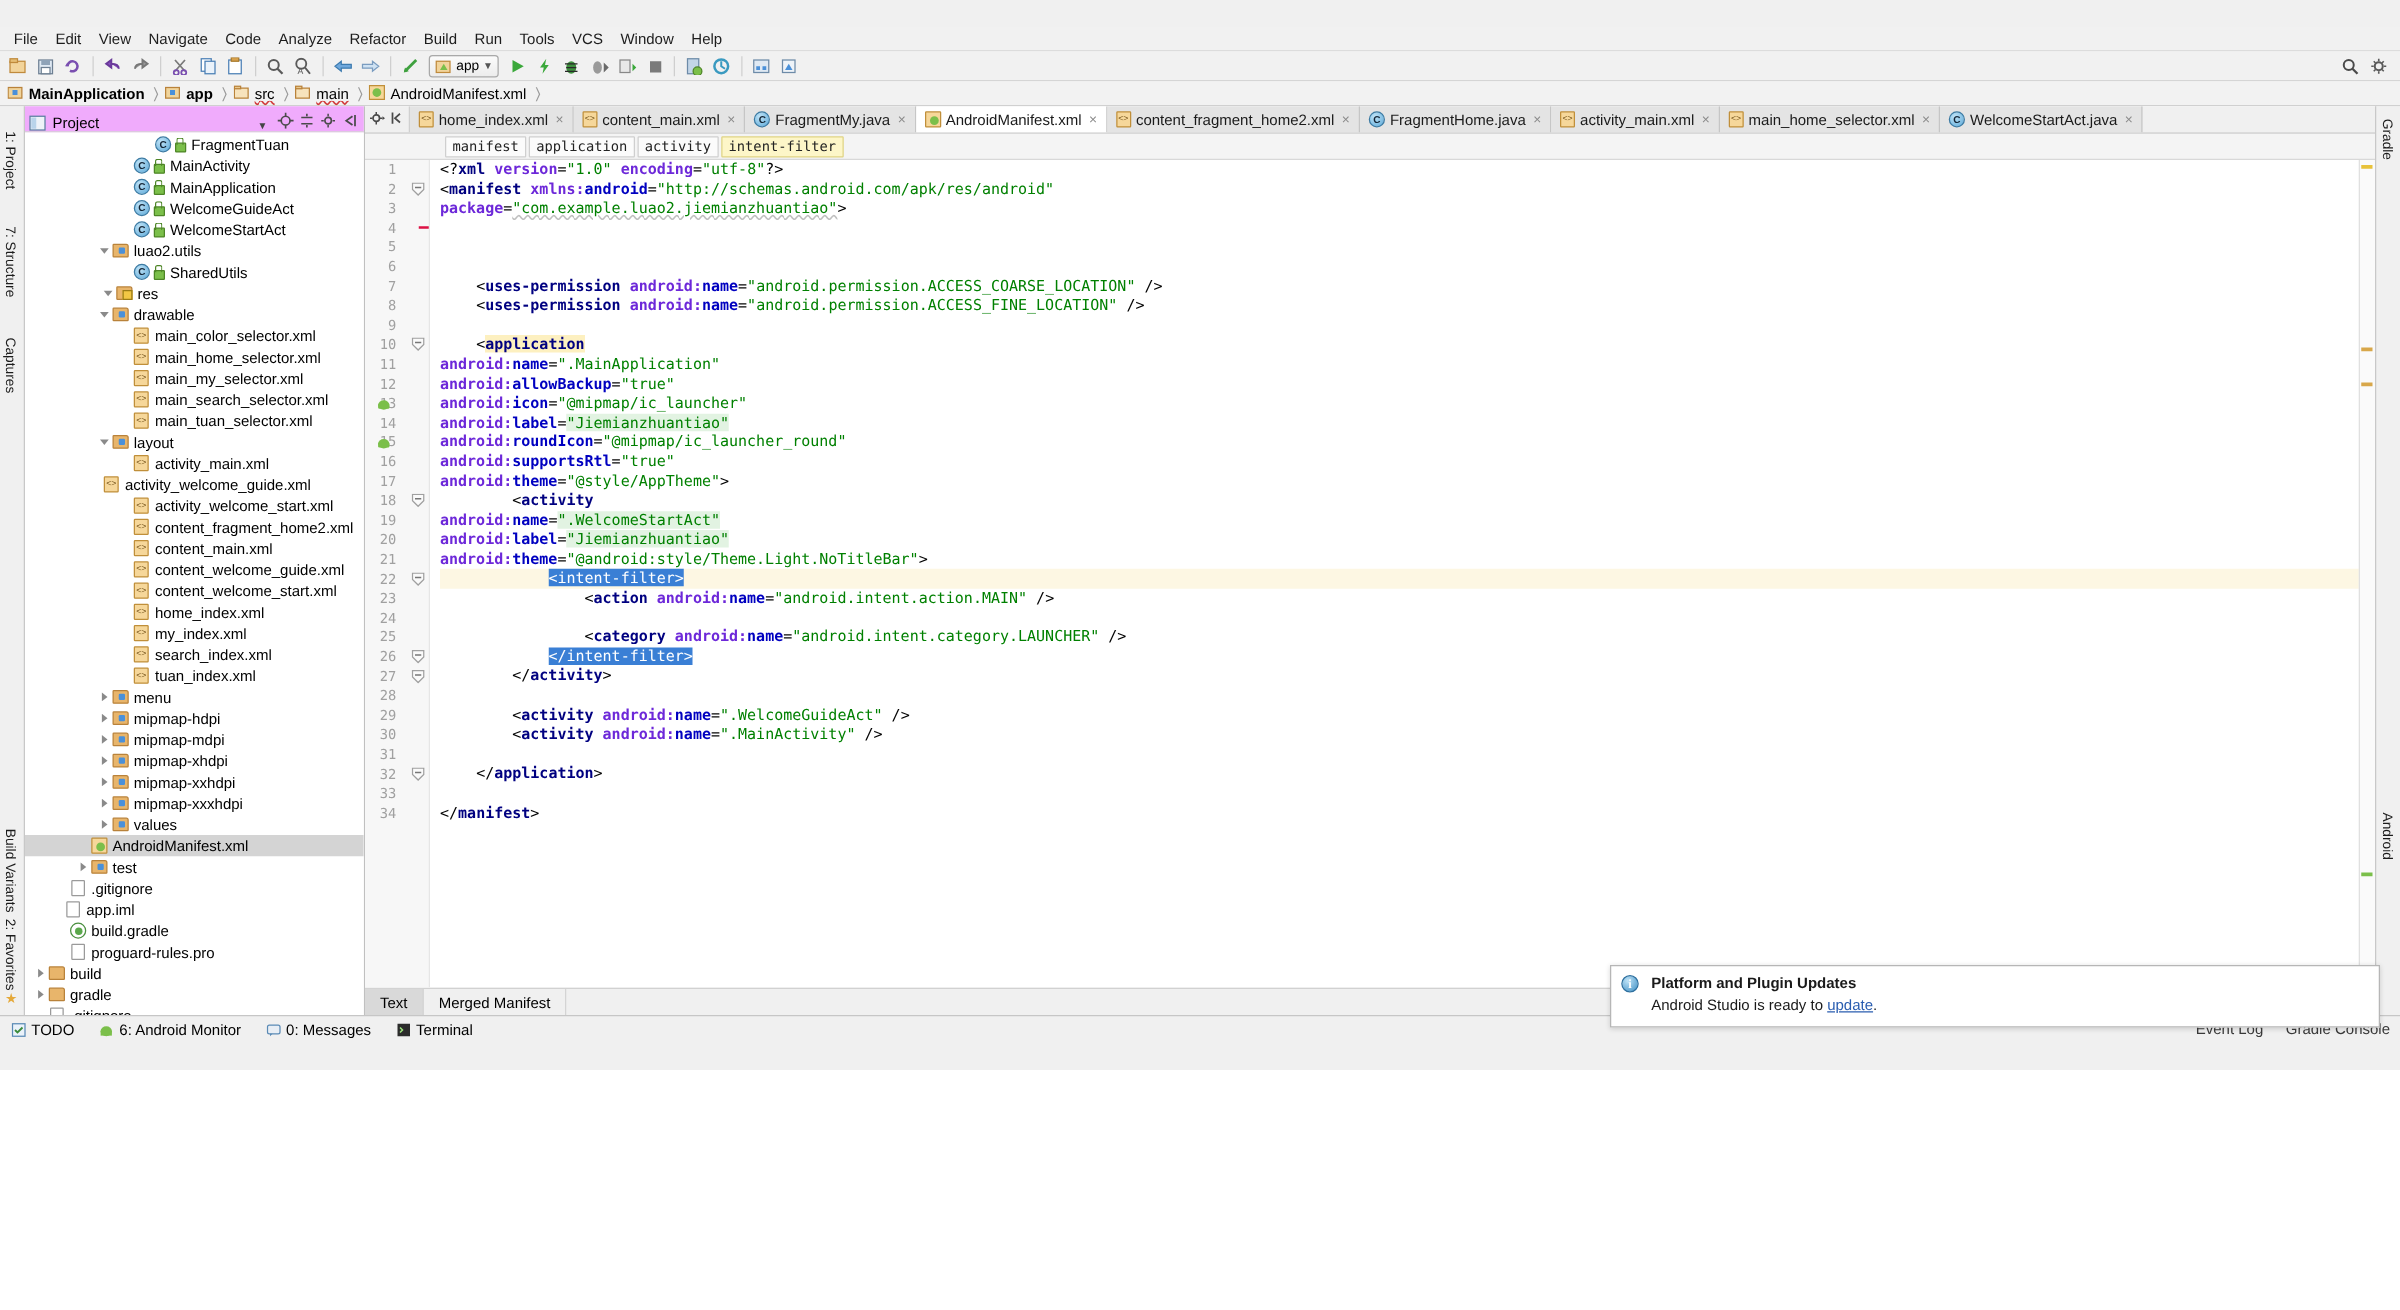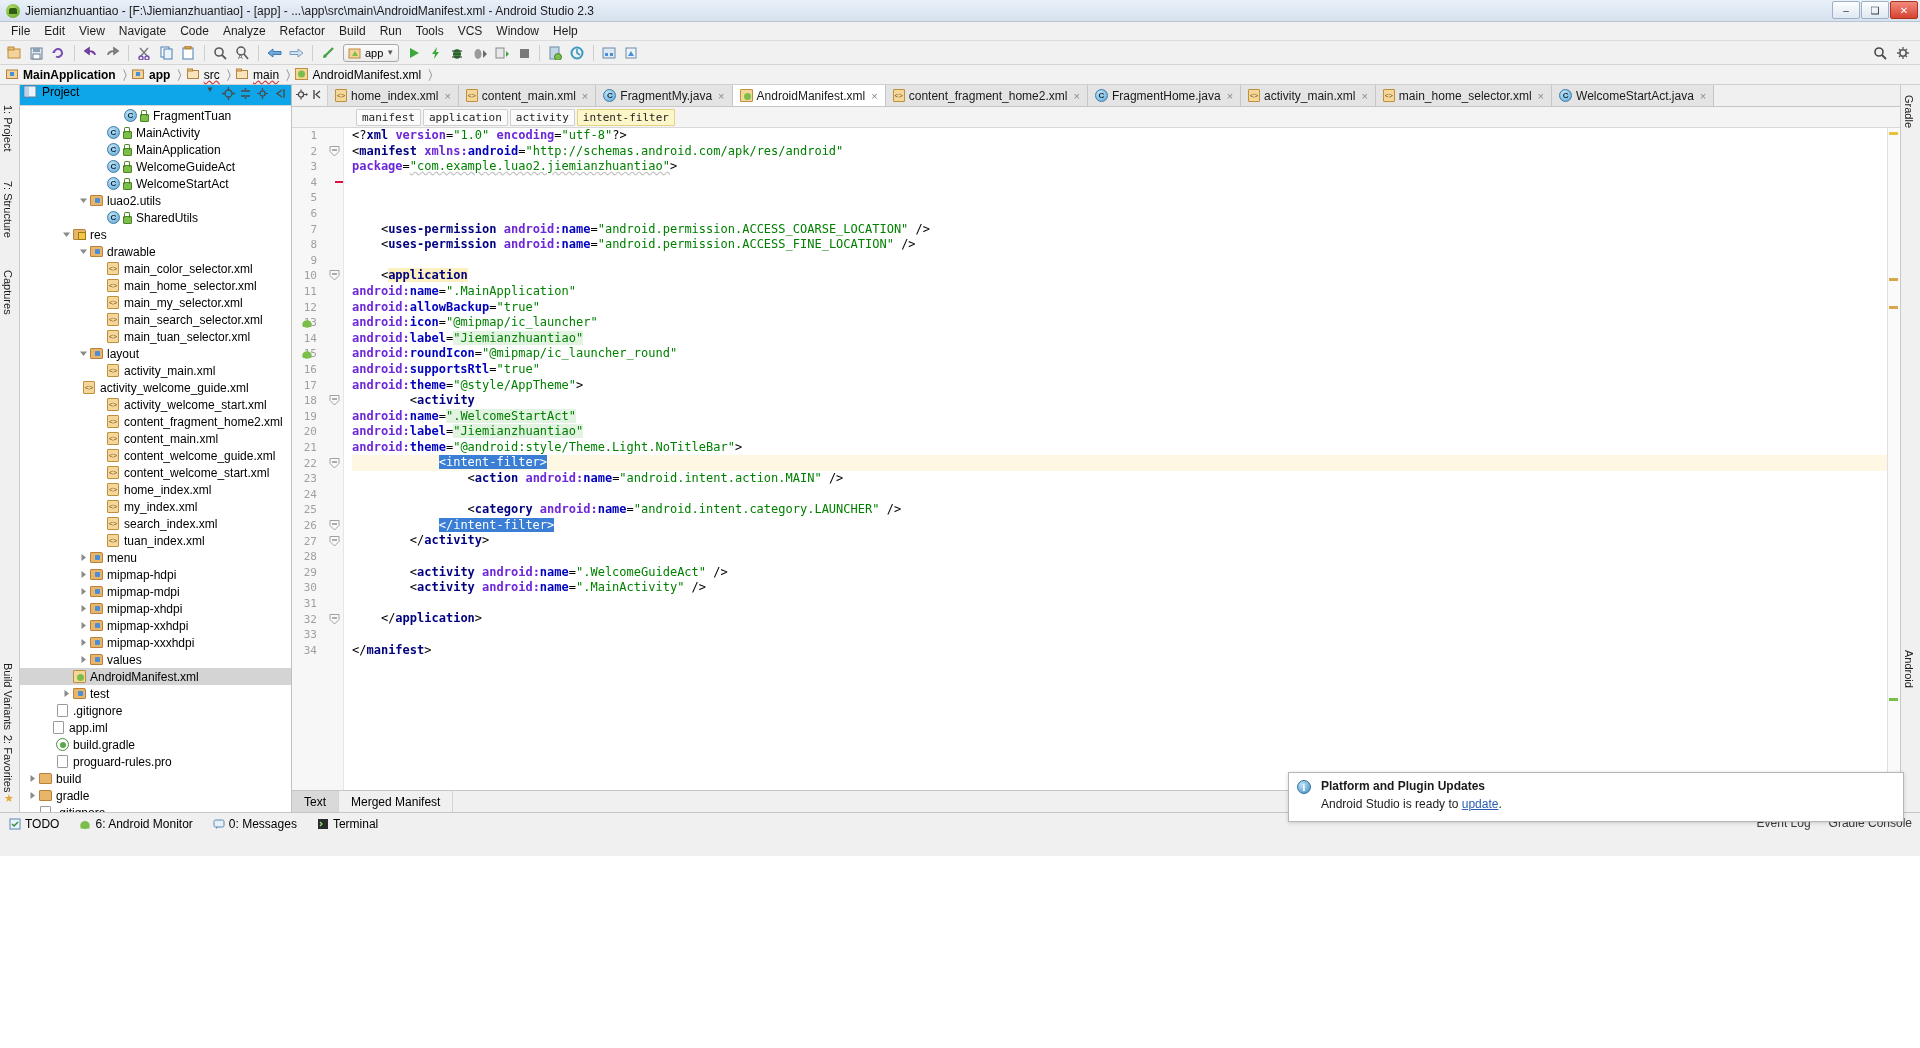--- a/index.html
+++ b/index.html
@@ -100,22 +100,22 @@
     background: #f0f0f0; border-left: 1px solid #c8c8c8;
   }
 
   
   .project-panel {
     position: absolute; left: 20px; top: 85px; width: 272px; height: 727px;
     background: #fff; border-right: 1px solid #c0c0c0;
     display: flex; flex-direction: column;
   }
   .project-header {
-    height: 21px; background: #0ea5e9; border-bottom: 1px solid #d5d5d5;
-    display: flex; align-items: flex-start; padding: 0 3px; flex: none;
+    height: 21px; background: #f0abfc; border-bottom: 1px solid #d5d5d5;
+    display: flex; align-items: flex-end; padding: 0 3px; flex: none;
   }
   .project-title { font-size: 12px; margin-left: 5px; }
   .ph-spacer { flex: 1; }
   .ph-btn { width: 17px; height: 17px; display:flex; align-items:center; justify-content:center; }
   .tree {
     flex: 1; overflow: hidden; background: #fff; position: relative;
     padding-top: 1px;
   }
   .trow {
     display: flex; align-items: center; height: 17px; font-size: 12px;
@@ -268,29 +268,20 @@
   .taskbar {
     position: absolute; left: 0; top: 856px; width: 1920px; height: 192px;
     background: #ffffff;
   }
 </style>
 </head>
 <body>
 
 <div id="app">
 
-  <div class="titlebar">
-    <div class="title-icon"></div>
-    <div class="title-text">Jiemianzhuantiao - [F:\Jiemianzhuantiao] - [app] - ...\app\src\main\AndroidManifest.xml - Android Studio 2.3</div>
-    <div class="win-buttons">
-      <div class="win-btn">–</div>
-      <div class="win-btn">❑</div>
-      <div class="win-btn close">✕</div>
-    </div>
-  </div>
 
   <div class="menubar" id="menubar">
       <div class="menu-item">File</div>
       <div class="menu-item">Edit</div>
       <div class="menu-item">View</div>
       <div class="menu-item">Navigate</div>
       <div class="menu-item">Code</div>
       <div class="menu-item">Analyze</div>
       <div class="menu-item">Refactor</div>
       <div class="menu-item">Build</div>
@@ -623,21 +614,21 @@
         <div class="trow" style="padding-left: 74px;">
           <span class="tarrow"></span>
           <span class="tic" style="width: 26px;">
             <span style="display:flex;align-items:center;">
               <span class="ic-class">C</span>
               <span class="ic-lock"></span>
             </span>
           </span>
           <span class="tlabel">SharedUtils</span>
         </div>
-        <div class="trow" style="padding-left: 40px;">
+        <div class="trow" style="padding-left: 60px;">
           <span class="tarrow">
             <svg width="9" height="9">
               <path d="M1 2.5h7L4.5 7z" fill="#8a8a8a"></path>
             </svg>
           </span>
           <span class="tic">
             <span class="ic-folder res"></span>
           </span>
           <span class="tlabel">res</span>
         </div>

